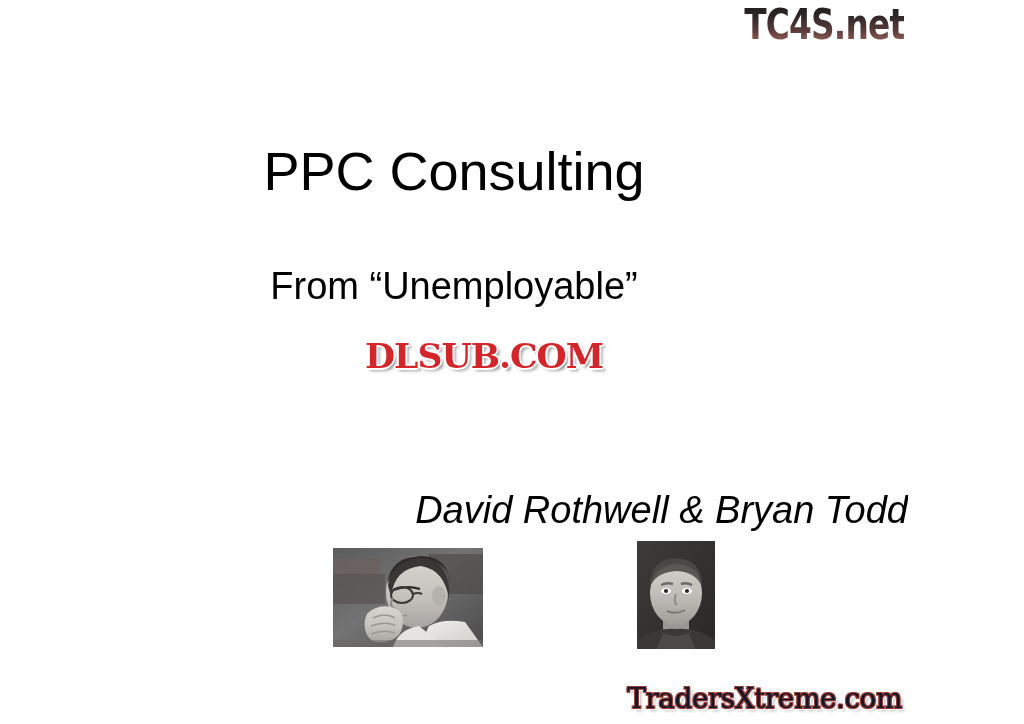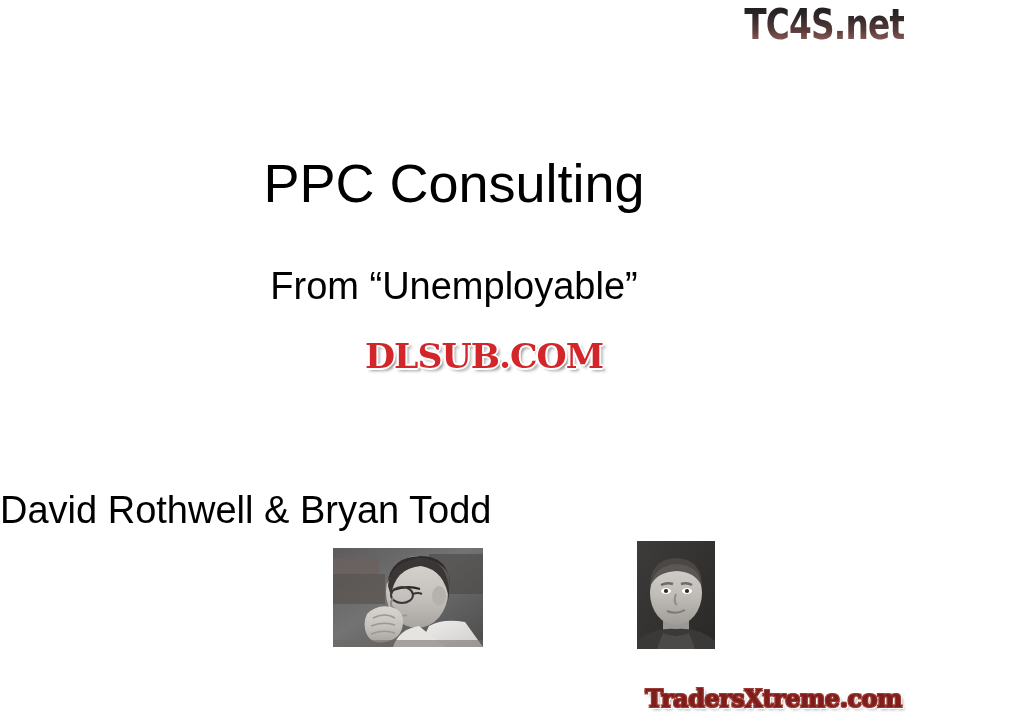--- a/index.html
+++ b/index.html
@@ -16,21 +16,21 @@
     height: 724px;
     background: #ffffff;
     overflow: hidden;
   }
 
   
   .slide-title {
     position: absolute;
     left: 0;
     right: 0;
-    top: 152px;
+    top: 140px;
     text-align: center;
     font-size: 54px;
     line-height: 62px;
     color: #000000;
     font-weight: 400;
     letter-spacing: 0px;
   }
 
   .subtitle-block {
     position: absolute;
@@ -49,24 +49,25 @@
   }
   .subtitle-line.small-gap {
     line-height: 54px;
   }
 
   .presenters {
     position: absolute;
     left: 0;
     right: 0;
     top: 487px;
-    text-align: left;
+    text-align: right;
     font-size: 38px;
     line-height: 46px;
     color: #000000;
+    font-style: italic;
   }
 
   
   .photo {
     position: absolute;
     overflow: hidden;
     background: #6e6e6e;
   }
   .photo svg { display: block; }
 
@@ -128,25 +129,25 @@
        0px -2px 0 #ffffff,
        0px  2px 0 #ffffff,
        3px  3px 3px rgba(120,120,120,0.75);
   }
 
   .wm-traders {
     position: absolute;
     right: 6px;
     bottom: 10px;
     font-family: "DejaVu Serif", serif;
-    font-weight: 700;
-    font-size: 24px;
+    font-weight: 400;
+    font-size: 28px;
     line-height: 30px;
     letter-spacing: -0.5px;
-    color: #7f1d1d;
+    color: #0f172a;
     white-space: nowrap;
     text-shadow:
       -1px -1px 0 #9c3b33,
        1px -1px 0 #9c3b33,
       -1px  1px 0 #9c3b33,
        1px  1px 0 #9c3b33,
        2px  2px 0 #ffffff,
        3px  3px 3px rgba(160,160,160,0.8);
   }
 </style>

